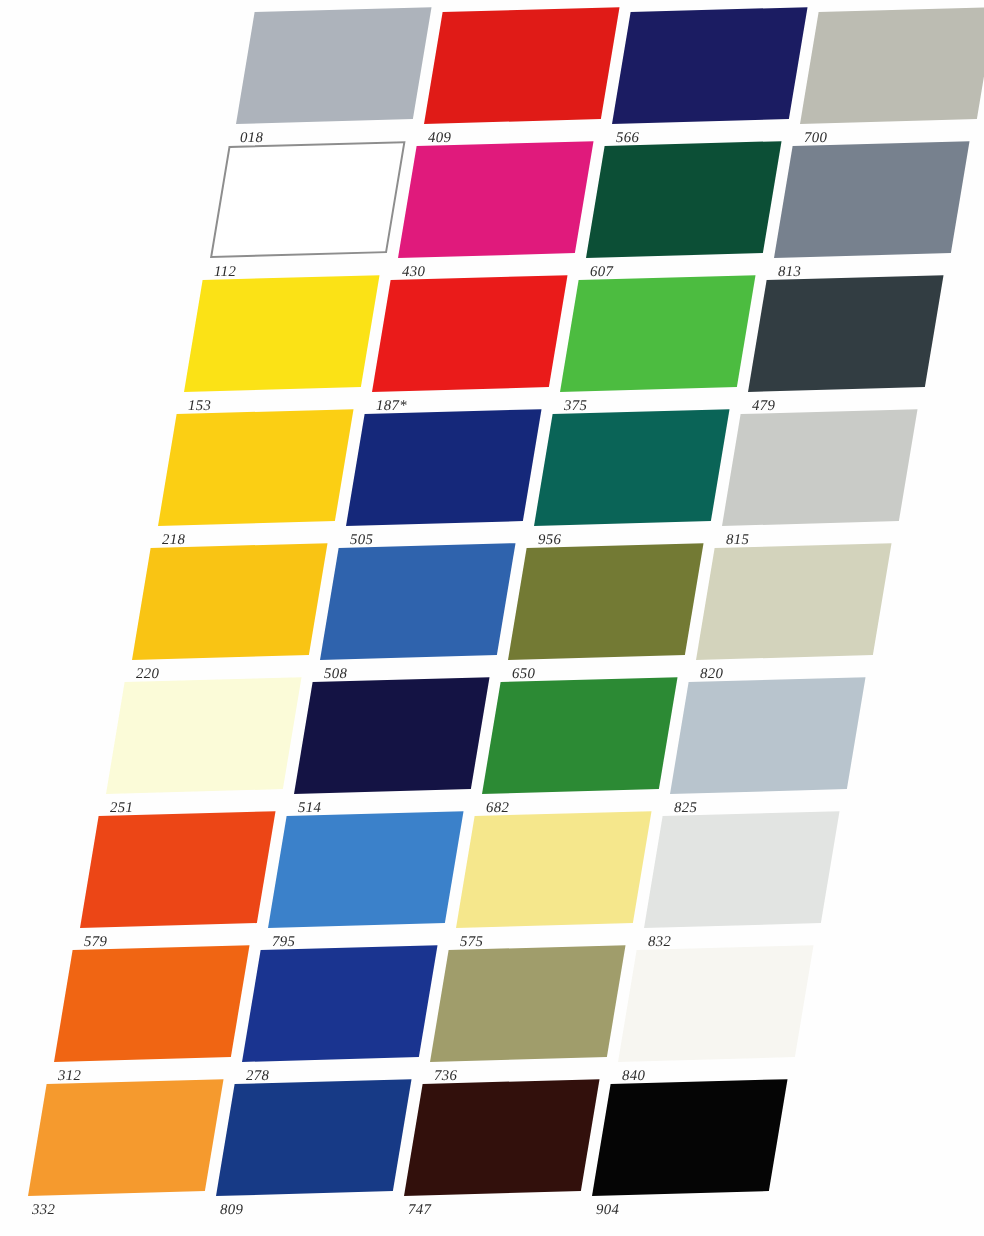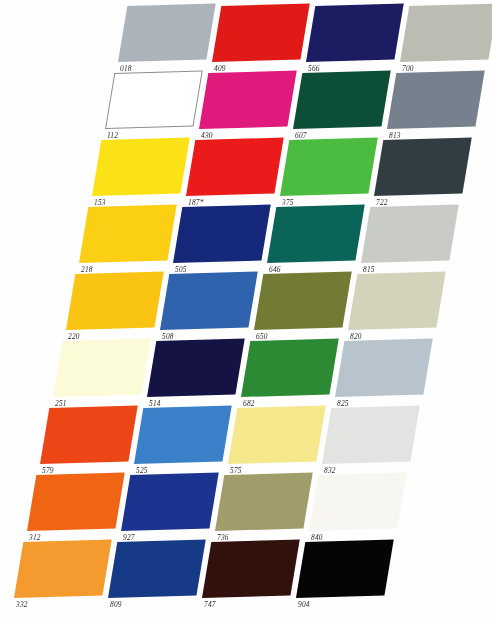--- a/index.html
+++ b/index.html
@@ -97,33 +97,33 @@
     <div class="swatch-cell" style="left: 186px; top: 140px;">
       <div class="swatch-shape" style="background: rgb(234, 27, 26);"></div>
       <div class="swatch-label">187*</div>
     </div>
     <div class="swatch-cell" style="left: 280px; top: 140px;">
       <div class="swatch-shape" style="background: rgb(76, 188, 64);"></div>
       <div class="swatch-label">375</div>
     </div>
     <div class="swatch-cell" style="left: 374px; top: 140px;">
       <div class="swatch-shape" style="background: rgb(50, 61, 66);"></div>
-      <div class="swatch-label">722</div>
+      <div class="swatch-label">479</div>
     </div>
     <div class="swatch-cell" style="left: 79px; top: 207px;">
       <div class="swatch-shape" style="background: rgb(251, 207, 20);"></div>
       <div class="swatch-label">218</div>
     </div>
     <div class="swatch-cell" style="left: 173px; top: 207px;">
       <div class="swatch-shape" style="background: rgb(21, 40, 122);"></div>
       <div class="swatch-label">505</div>
     </div>
     <div class="swatch-cell" style="left: 267px; top: 207px;">
       <div class="swatch-shape" style="background: rgb(10, 100, 87);"></div>
-      <div class="swatch-label">646</div>
+      <div class="swatch-label">956</div>
     </div>
     <div class="swatch-cell" style="left: 361px; top: 207px;">
       <div class="swatch-shape" style="background: rgb(201, 203, 199);"></div>
       <div class="swatch-label">815</div>
     </div>
     <div class="swatch-cell" style="left: 66px; top: 274px;">
       <div class="swatch-shape" style="background: rgb(249, 196, 20);"></div>
       <div class="swatch-label">220</div>
     </div>
     <div class="swatch-cell" style="left: 160px; top: 274px;">
@@ -153,37 +153,37 @@
     <div class="swatch-cell" style="left: 335px; top: 341px;">
       <div class="swatch-shape" style="background: rgb(184, 196, 205);"></div>
       <div class="swatch-label">825</div>
     </div>
     <div class="swatch-cell" style="left: 40px; top: 408px;">
       <div class="swatch-shape" style="background: rgb(236, 70, 22);"></div>
       <div class="swatch-label">579</div>
     </div>
     <div class="swatch-cell" style="left: 134px; top: 408px;">
       <div class="swatch-shape" style="background: rgb(59, 129, 202);"></div>
-      <div class="swatch-label">525</div>
+      <div class="swatch-label">795</div>
     </div>
     <div class="swatch-cell" style="left: 228px; top: 408px;">
       <div class="swatch-shape" style="background: rgb(245, 231, 140);"></div>
       <div class="swatch-label">575</div>
     </div>
     <div class="swatch-cell" style="left: 322px; top: 408px;">
       <div class="swatch-shape" style="background: rgb(226, 228, 226);"></div>
       <div class="swatch-label">832</div>
     </div>
     <div class="swatch-cell" style="left: 27px; top: 475px;">
       <div class="swatch-shape" style="background: rgb(240, 101, 19);"></div>
       <div class="swatch-label">312</div>
     </div>
     <div class="swatch-cell" style="left: 121px; top: 475px;">
       <div class="swatch-shape" style="background: rgb(26, 52, 144);"></div>
-      <div class="swatch-label">927</div>
+      <div class="swatch-label">278</div>
     </div>
     <div class="swatch-cell" style="left: 215px; top: 475px;">
       <div class="swatch-shape" style="background: rgb(160, 157, 107);"></div>
       <div class="swatch-label">736</div>
     </div>
     <div class="swatch-cell" style="left: 309px; top: 475px;">
       <div class="swatch-shape" style="background: rgb(247, 246, 241);"></div>
       <div class="swatch-label">840</div>
     </div>
     <div class="swatch-cell" style="left: 14px; top: 542px;">

